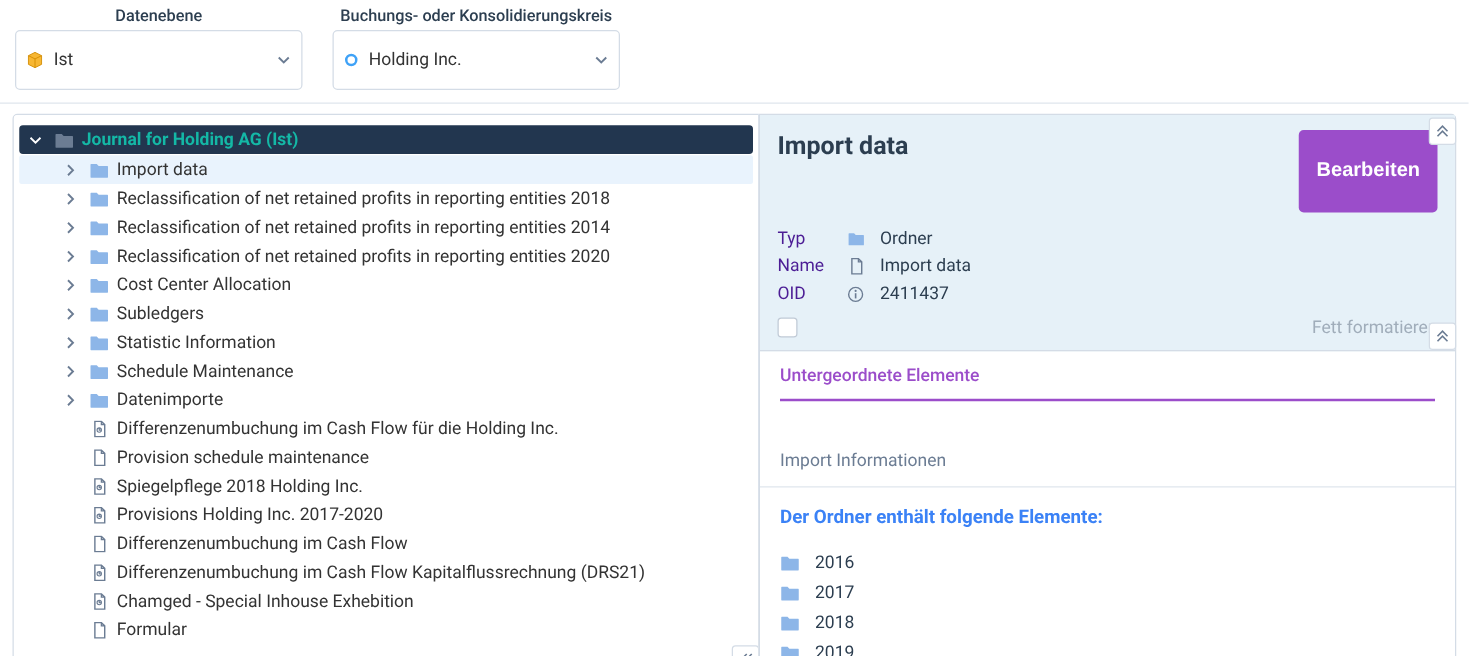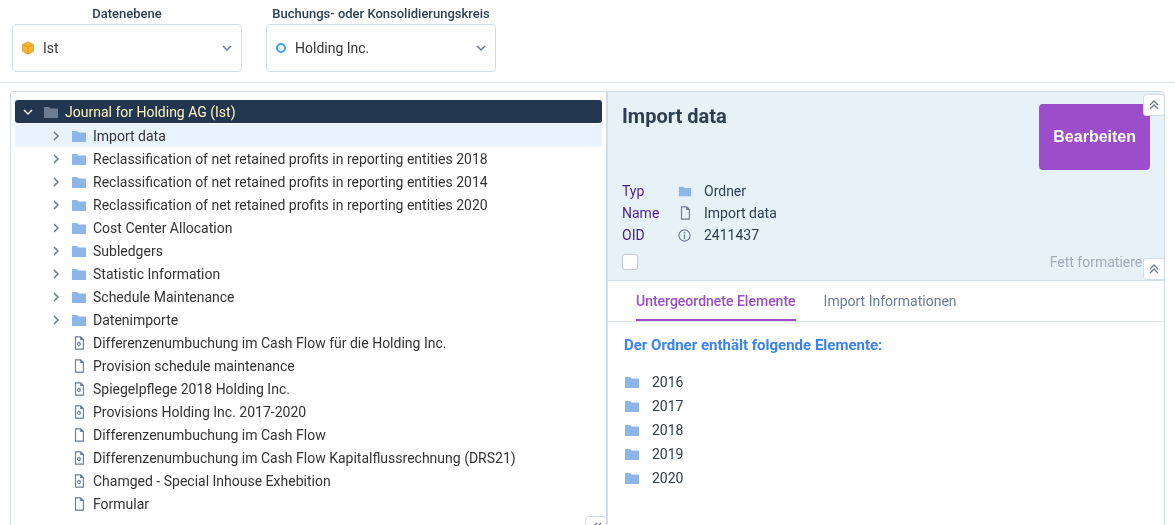--- a/index.html
+++ b/index.html
@@ -47,21 +47,21 @@
     overflow-y: auto;
     background: #fff;
     position: relative;
   }
   .tree-row {
     display: flex; align-items: center; gap: 6px;
     padding: 1.5px 4px; line-height: 20px;
     cursor: pointer;
     border-radius: 2px;
   }
-  .tree-row.root { background: #22364f; color: #fef9c3; font-weight: 400; border-radius: 3px; margin-bottom: 1px; }
+  .tree-row.root { background: #22364f; color: #14b8a6; font-weight: 700; border-radius: 3px; margin-bottom: 1px; }
   .tree-row.selected { background: #e9f3fd; }
   .tree-row .caret { width: 14px; text-align: center; color: #6b7c93; font-size: 11px; }
   .tree-row.root .caret { color: #fff; }
   .tree-row .nodeico { width: 16px; display: flex; align-items: center; justify-content: center; }
   .folder-ico { width: 16px; height: 14px; fill: #8db6e8; }
   .root .folder-ico { fill: #6b7c93; }
   .doc-ico { width: 14px; height: 14px; fill: none; stroke: #6b7c93; stroke-width: 1.3; }
   .tree-row .label { flex: 1; white-space: nowrap; overflow: hidden; text-overflow: ellipsis; font-size: 14px; }
   .indent-0 { padding-left: 8px; }
   .indent-1 { padding-left: 36px; }
@@ -107,21 +107,21 @@
   .side-pill {
     position: absolute; right: -1px;
     width: 22px; height: 22px;
     border: 1px solid #d4dce6; border-radius: 3px;
     background:#fff; display:flex;align-items:center;justify-content:center;
     color:#6b7c93; font-size:12px; cursor:pointer;
   }
   .side-pill.p1 { top: 2px; }
   .side-pill.p2 { top: 166px; }
   .tabs {
-    display:flex; gap: 28px; padding: 0 28px; border-bottom: 1px solid #e0e6ed;
+    display:flex; gap: 28px; padding: 0 16px; border-bottom: 1px solid #e0e6ed; flex-direction: column;
   }
   .tab {
     padding: 12px 0 10px 0; font-size: 14px; color: #6b7c93; cursor:pointer;
     border-bottom: 2px solid transparent;
   }
   .tab.active { color: #9b4dca; border-bottom-color: #9b4dca; font-weight: 500; }
   .tab-body { padding: 14px 16px; overflow-y: auto; flex:1; }
   .tb-heading { font-size: 15px; font-weight: 700; color: #3b82f6; margin-bottom: 16px; }
   .subitem { display:flex; align-items:center; gap: 12px; padding: 4px 0; font-size: 14px; color: #2c3e50; }
   .subitem .folder-ico { fill: #8db6e8; }

